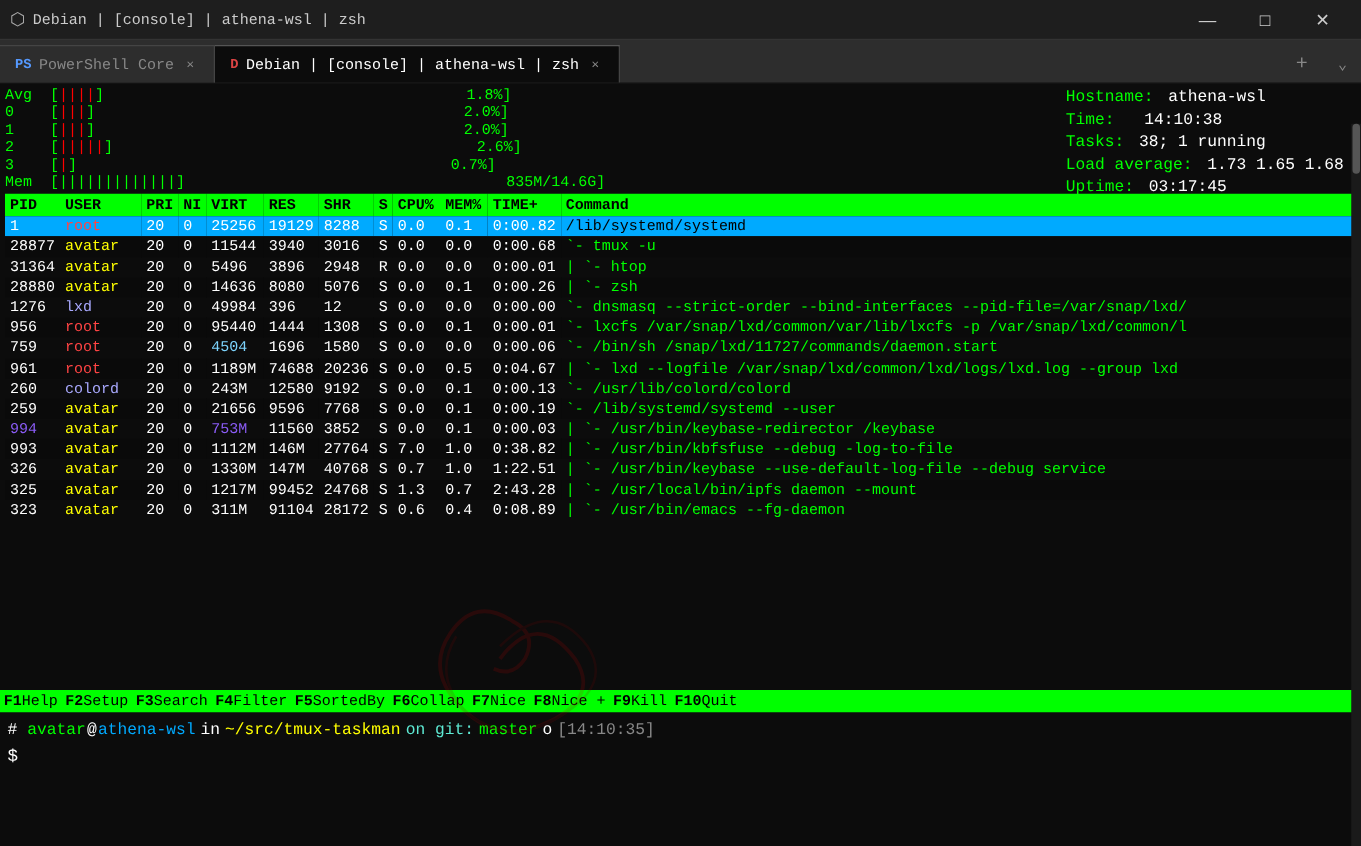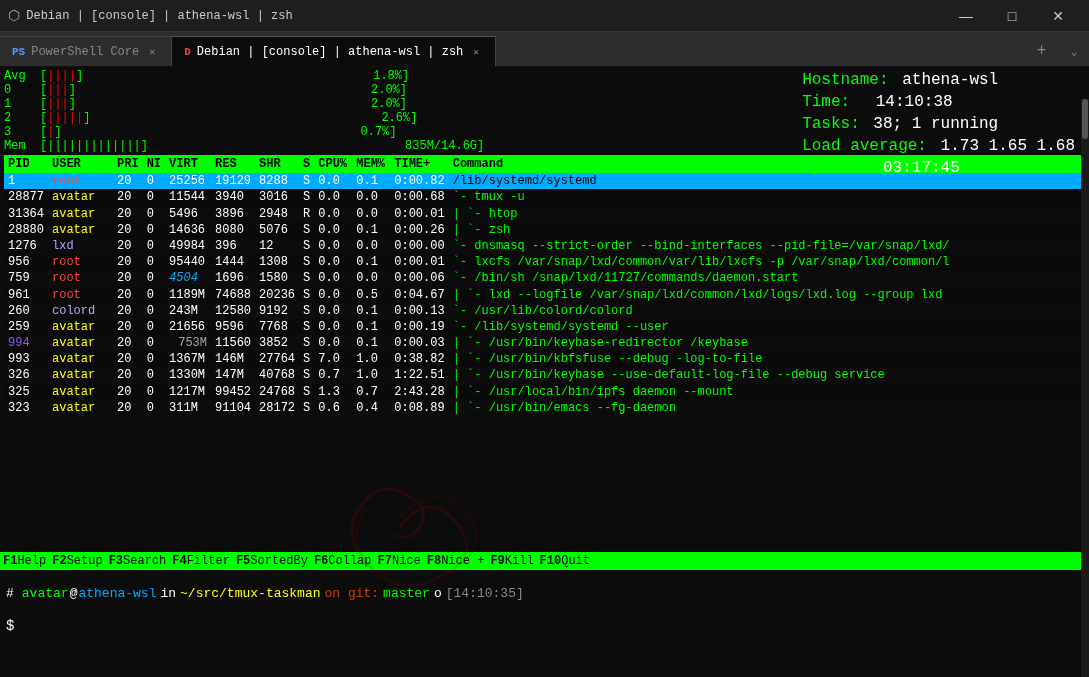--- a/index.html
+++ b/index.html
@@ -106,21 +106,21 @@
       align-items: center;
       height: 14px;
     }
     .cpu-label {
       color: #00ff00;
       width: 32px;
       font-size: 12px;
     }
     .info-label { color: #00ff00; }
     .info-value { color: #ffffff; }
-    .info-line { font-size: 16px; }
+    .info-line { font-size: 13px; }
 
     
     #proc-table {
       width: 100%;
       border-collapse: collapse;
       margin-top: 2px;
     }
     .proc-header {
       background: #00ff00;
       color: #000000;
@@ -421,21 +421,21 @@
       <td style="color:#ffffff;">0.0</td>
       <td style="color:#ffffff;">0.1</td>
       <td style="color:#ffffff;">0:00.01</td>
       <td class="cmd-color" style="color:#00ff00;">`- lxcfs /var/snap/lxd/common/var/lib/lxcfs -p /var/snap/lxd/common/l</td>
     </tr>
           <tr class="proc-row" style="background: transparent;">
       <td style="color:#ffffff;">759</td>
       <td class="user-root">root</td>
       <td style="color:#ffffff;">20</td>
       <td style="color:#ffffff;">0</td>
-      <td style="color:#0ea5e9;font-style:italic;">4504</td>
+      <td style="color:#7dd3fc;">4504</td>
       <td style="color:#ffffff;">1696</td>
       <td style="color:#ffffff;">1580</td>
       <td style="color:#ffffff;">S</td>
       <td style="color:#ffffff;">0.0</td>
       <td style="color:#ffffff;">0.0</td>
       <td style="color:#ffffff;">0:00.06</td>
       <td class="cmd-color" style="color:#00ff00;">`- /bin/sh /snap/lxd/11727/commands/daemon.start</td>
     </tr>
           <tr class="proc-row" style="background: rgb(10, 10, 10);">
       <td style="color:#ffffff;">961</td>
@@ -477,35 +477,35 @@
       <td style="color:#ffffff;">0.0</td>
       <td style="color:#ffffff;">0.1</td>
       <td style="color:#ffffff;">0:00.19</td>
       <td class="cmd-color" style="color:#00ff00;">`- /lib/systemd/systemd --user</td>
     </tr>
           <tr class="proc-row" style="background: transparent;">
       <td style="color:#8b5cf6;">994</td>
       <td class="user-avatar">avatar</td>
       <td style="color:#ffffff;">20</td>
       <td style="color:#ffffff;">0</td>
-      <td style="color:#a3a3a3;text-align:right;">753M</td>
+      <td style="color:#8b5cf6;">753M</td>
       <td style="color:#ffffff;">11560</td>
       <td style="color:#ffffff;">3852</td>
       <td style="color:#ffffff;">S</td>
       <td style="color:#ffffff;">0.0</td>
       <td style="color:#ffffff;">0.1</td>
       <td style="color:#ffffff;">0:00.03</td>
       <td class="cmd-color" style="color:#00ff00;">|  `- /usr/bin/keybase-redirector /keybase</td>
     </tr>
           <tr class="proc-row" style="background: rgb(10, 10, 10);">
       <td style="color:#ffffff;">993</td>
       <td class="user-avatar">avatar</td>
       <td style="color:#ffffff;">20</td>
       <td style="color:#ffffff;">0</td>
-      <td style="color:#ffffff;">1367M</td>
+      <td style="color:#ffffff;">1112M</td>
       <td style="color:#ffffff;">146M</td>
       <td style="color:#ffffff;">27764</td>
       <td style="color:#ffffff;">S</td>
       <td style="color:#ffffff;">7.0</td>
       <td style="color:#ffffff;">1.0</td>
       <td style="color:#ffffff;">0:38.82</td>
       <td class="cmd-color" style="color:#00ff00;">|  `- /usr/bin/kbfsfuse --debug -log-to-file</td>
     </tr>
           <tr class="proc-row" style="background: transparent;">
       <td style="color:#ffffff;">326</td>
@@ -573,21 +573,21 @@
       <path d="M100,90 Q140,50 170,90 Q190,120 150,145 Q110,170 75,145 Q45,115 65,82" stroke="#880000" stroke-width="2" fill="none"></path>
     </svg>
     <div class="prompt-line">
       <span class="prompt-hash" style="color:#fff;">#</span>
       <span style="margin:0 4px;"></span>
       <span class="prompt-user" style="color:#00ff00;">avatar</span>
       <span class="prompt-at" style="color:#fff; margin:0 1px;">@</span>
       <span class="prompt-host" style="color:#00aaff;">athena-wsl</span>
       <span style="color:#fff; margin:0 4px;">in</span>
       <span class="prompt-path" style="color:#ffff00;">~/src/tmux-taskman</span>
-      <span style="color:#c2410c; margin:10px 4px;">on git:</span>
+      <span style="color:#5eead4; margin:0 4px;">on git:</span>
       <span class="prompt-branch" style="color:#00ff00;">master</span>
       <span style="color:#fff; margin:0 4px;">o</span>
       <span class="prompt-time" style="color:#888;">[14:10:35]</span>
     </div>
     <div class="prompt-line" style="margin-top:2px;">
       <span class="prompt-dollar" style="color:#fff; font-size:14px;">$</span>
     </div>
   </div>
 
   <div class="scrollbar">

